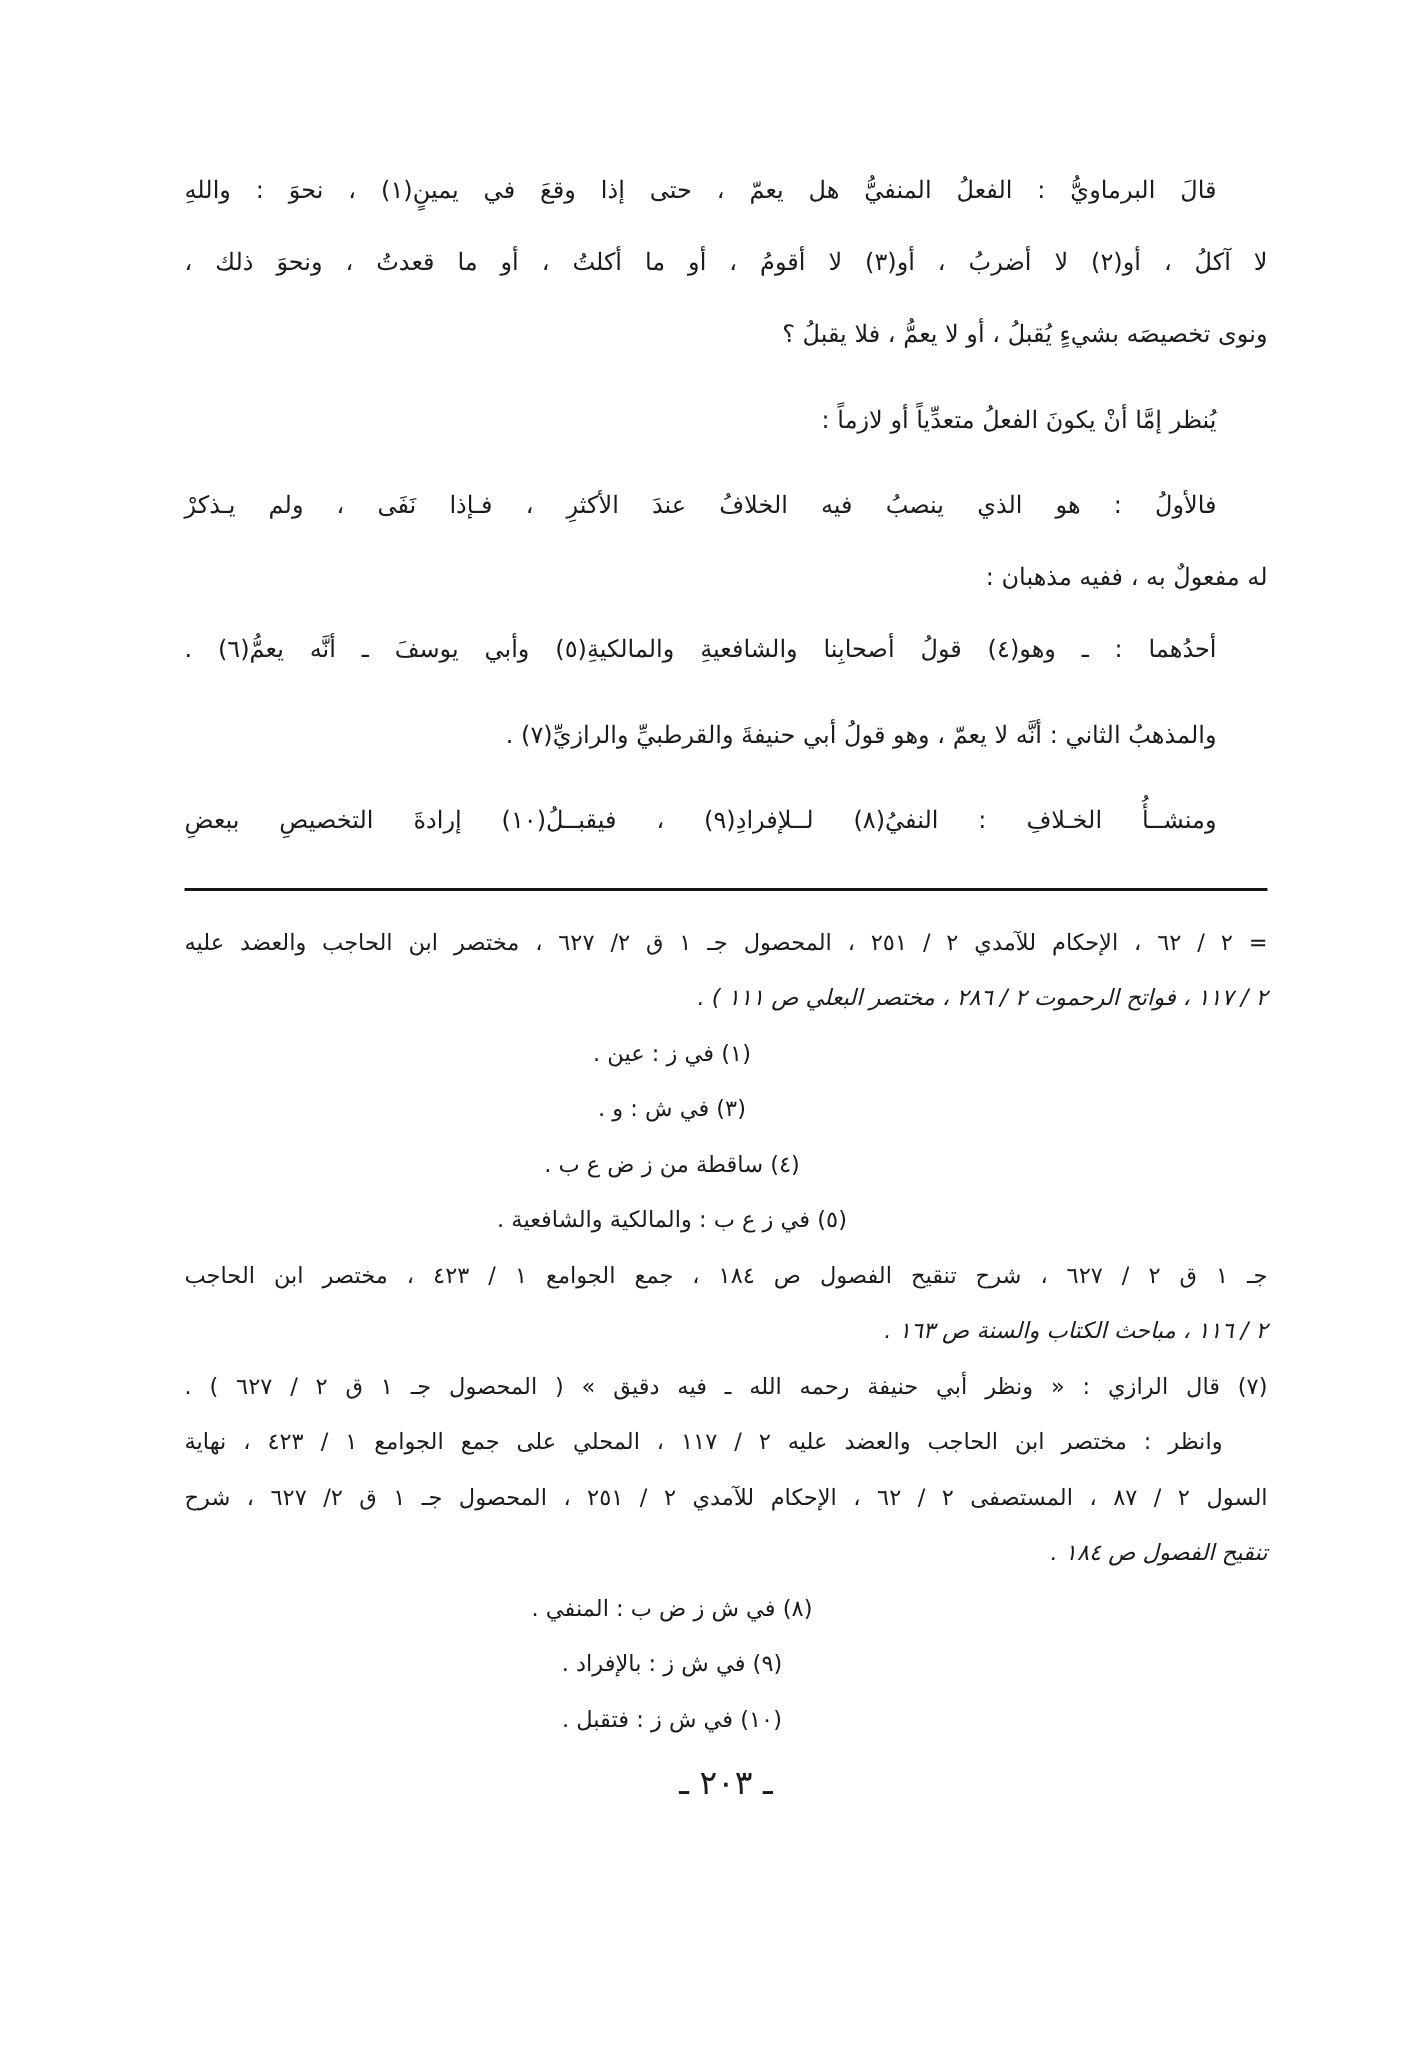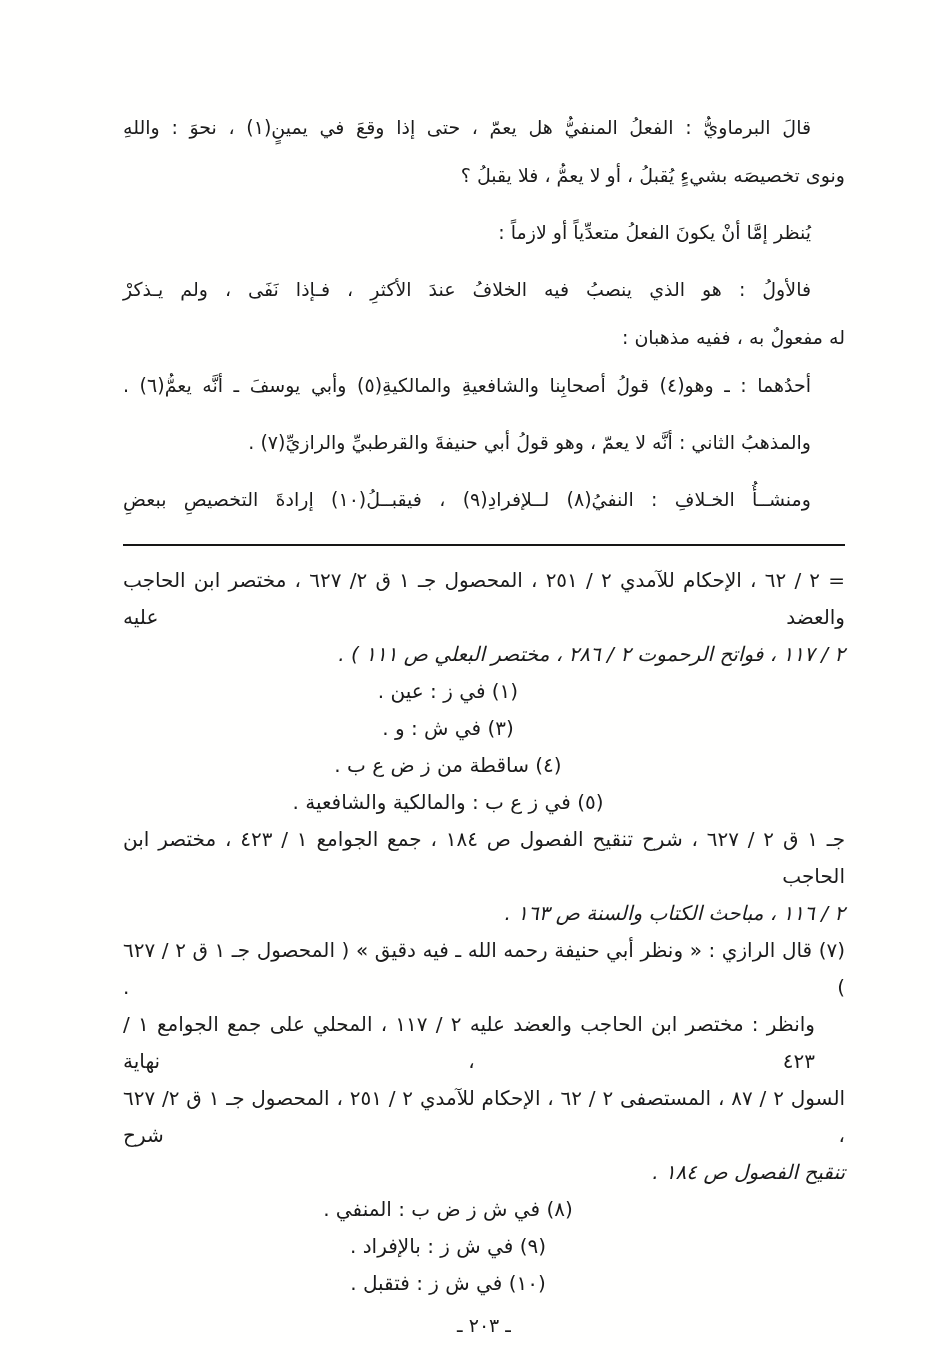--- a/index.html
+++ b/index.html
@@ -19,21 +19,21 @@
     box-sizing: border-box;
   }
   .content {
     box-sizing: border-box;
     padding: 103px 90px 0 123px; 
   }
   
   .body-text { }
   .bl {
     margin: 0;
-    font-size: 19px;
+    font-size: 16px;
     line-height: 48px;
     text-align: right;
     white-space: normal;
   }
   .bl.j {
     text-align: justify;
     text-align-last: justify;
   }
   .bl.end { text-align: right; }
   .bl.indent { padding-right: 34px; }
@@ -42,50 +42,51 @@
   
   .fn-separator {
     margin-top: 21px;
     height: 0;
     border-top: 2px solid #161616;
   }
   
   .footnotes { margin-top: 16px; }
   .fl {
     margin: 0;
-    font-size: 20px;
+    font-size: 15px;
     line-height: 37px;
     text-align: right;
   }
   .fl.full {
     text-align: justify;
     text-align-last: justify;
   }
   .fl.end { text-align: right; font-style: italic; }
   .fl.short {
     text-align: center;
     padding-right: 72px;
   }
   .fl.indent { padding-right: 30px; }
   
   .page-number {
     margin-top: 12px;
     text-align: center;
-    font-size: 19px;
+    font-size: 22px;
     letter-spacing: 1px;
   }
 </style>
 </head>
 <body>
 
 <div class="page">
   <main class="content">
 
     <section class="body-text">
       <p class="bl j indent"><span class="lead"></span><span>قالَ البرماويُّ : الفعلُ المنفيُّ هل يعمّ ، حتى إذا وقعَ في يمينٍ(١) ، نحوَ : واللهِ</span></p>
+      <p class="bl j"><span class="lead"></span><span>لا آكلُ ، أو(٢) لا أضربُ ، أو(٣) لا أقومُ ، أو ما أكلتُ ، أو ما قعدتُ ، ونحوَ ذلك ،</span></p>
       <p class="bl end"><span class="lead"></span><span>ونوى تخصيصَه بشيءٍ يُقبلُ ، أو لا يعمُّ ، فلا يقبلُ ؟</span></p>
       <p class="bl end indent psp"><span class="lead"></span><span>يُنظر إمَّا أنْ يكونَ الفعلُ متعدِّياً أو لازماً :</span></p>
       <p class="bl j indent psp"><span class="lead">فالأولُ</span><span> : هو الذي ينصبُ فيه الخلافُ عندَ الأكثرِ ، فـإذا نَفَى ، ولم يـذكرْ</span></p>
       <p class="bl end"><span class="lead"></span><span>له مفعولٌ به ، ففيه مذهبان :</span></p>
       <p class="bl j indent"><span class="lead">أحدُهما</span><span> : ـ وهو(٤) قولُ أصحابِنا والشافعيةِ والمالكيةِ(٥) وأبي يوسفَ ـ أنَّه يعمُّ(٦) .</span></p>
       <p class="bl end indent psp"><span class="lead">والمذهبُ الثاني</span><span> : أنَّه لا يعمّ ، وهو قولُ أبي حنيفةَ والقرطبيِّ والرازيِّ(٧) .</span></p>
       <p class="bl j indent psp"><span class="lead">ومنشــأُ الخـلافِ</span><span> : النفيُ(٨) لــلإفرادِ(٩) ، فيقبــلُ(١٠) إرادةَ التخصيصِ ببعضِ</span></p>
     </section>
 
     <div class="fn-separator"></div>

